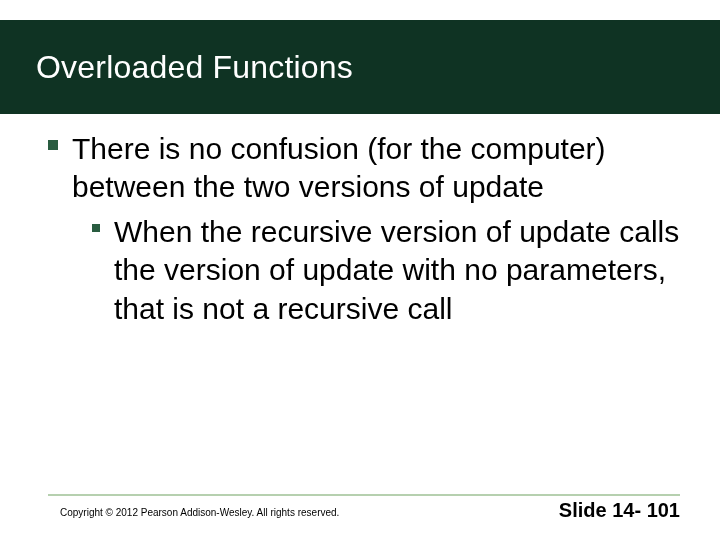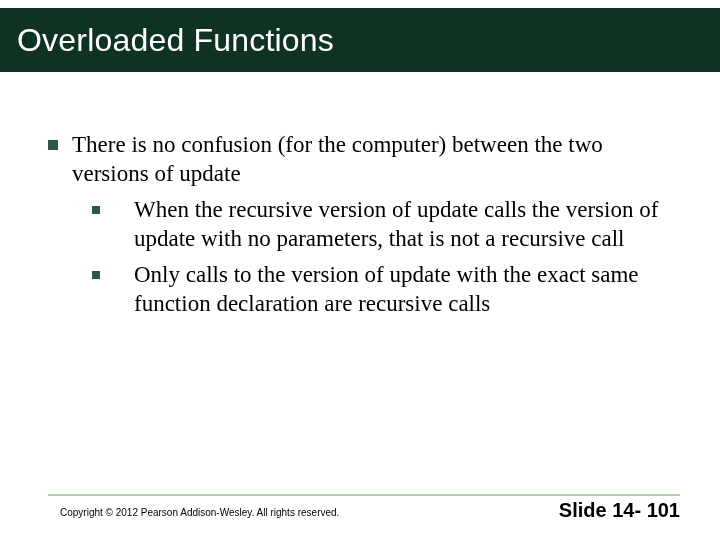--- a/index.html
+++ b/index.html
@@ -12,55 +12,53 @@
     overflow: hidden;
   }
   .slide {
     position: relative;
     width: 720px;
     height: 540px;
     background: #fff;
   }
   .title-band {
     position: absolute;
-    top: 8px;
+    top: 20px;
     left: 0;
     width: 720px;
-    height: 64px;
+    height: 94px;
     background: #0f3323;
     display: flex;
     align-items: center;
-    padding-left: 17px;
+    padding-left: 36px;
     box-sizing: border-box;
   }
   .title-band .title-text {
     color: #fff;
     font-size: 32px;
     font-weight: 400;
     letter-spacing: 0.2px;
   }
   .body {
     position: absolute;
     top: 130px;
     left: 48px;
     right: 40px;
     color: #000;
-    font-size: 23px;
+    font-size: 30px;
     line-height: 1.28;
-    font-family: Liberation Serif, serif;
   }
   .lvl1 {
     display: flex;
     margin-bottom: 6px;
   }
   .lvl2 {
     display: flex;
     margin-left: 44px;
     margin-bottom: 6px;
-    gap: 20px;
   }
   .bullet {
     flex: 0 0 auto;
     width: 10px;
     height: 10px;
     background: #295c40;
     margin-top: 10px;
     margin-right: 14px;
   }
   .bullet.small {
@@ -109,24 +107,20 @@
     <div class="lvl1">
       <div class="bullet"></div>
       <div class="pt">There is no confusion (for the computer) between the two versions of update</div>
     </div>
 
     <div class="lvl2">
       <div class="bullet small"></div>
       <div class="pt">When the recursive version of update calls the version of update with no parameters, that is not a recursive call</div>
     </div>
 
-    <div class="lvl2">
-      <div class="bullet small"></div>
-      <div class="pt">Only calls to the version of update with the exact same function declaration are recursive calls</div>
-    </div>
 
   </div>
 
   <div class="footer-line"></div>
   <div class="copyright">Copyright © 2012 Pearson Addison-Wesley.  All rights reserved.</div>
   <div class="slidenum">Slide 14- 101</div>
 
 </div>
 
 </body></html>

